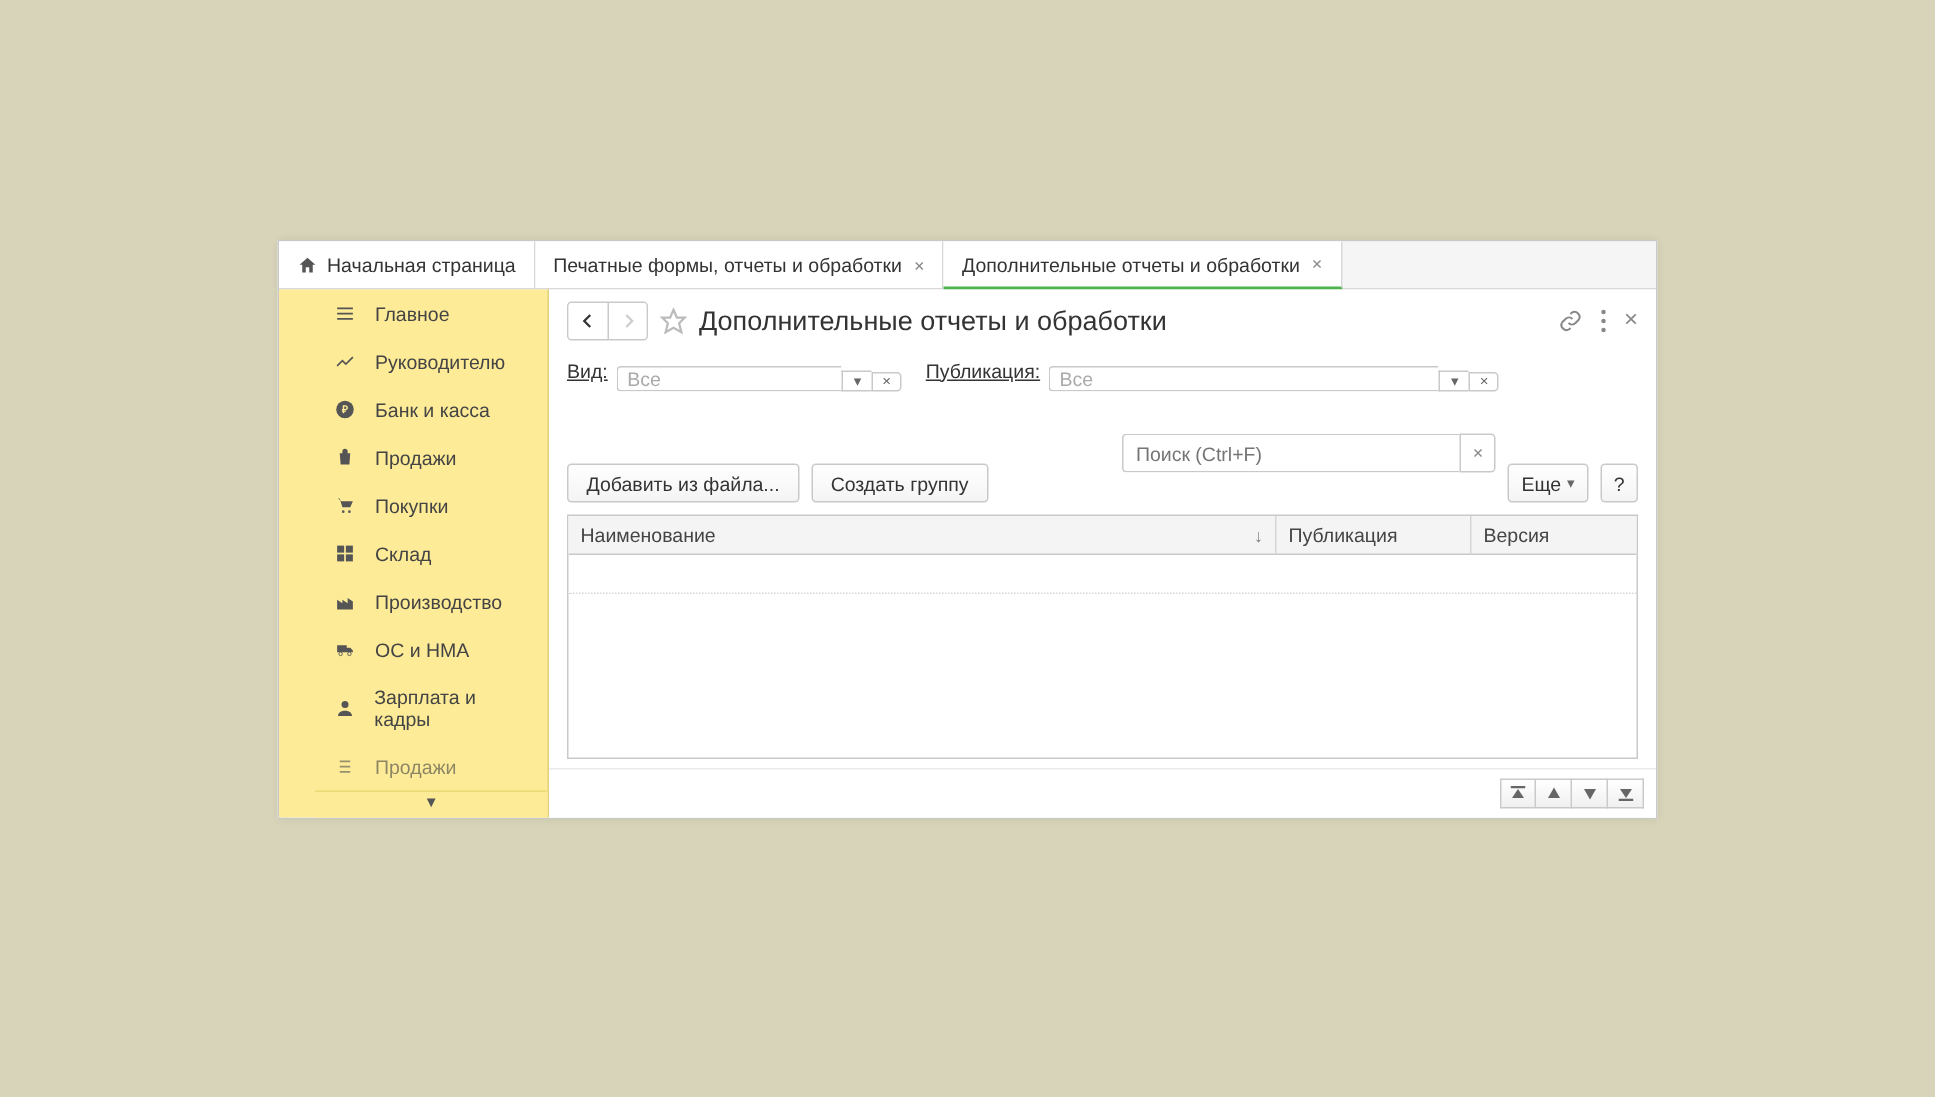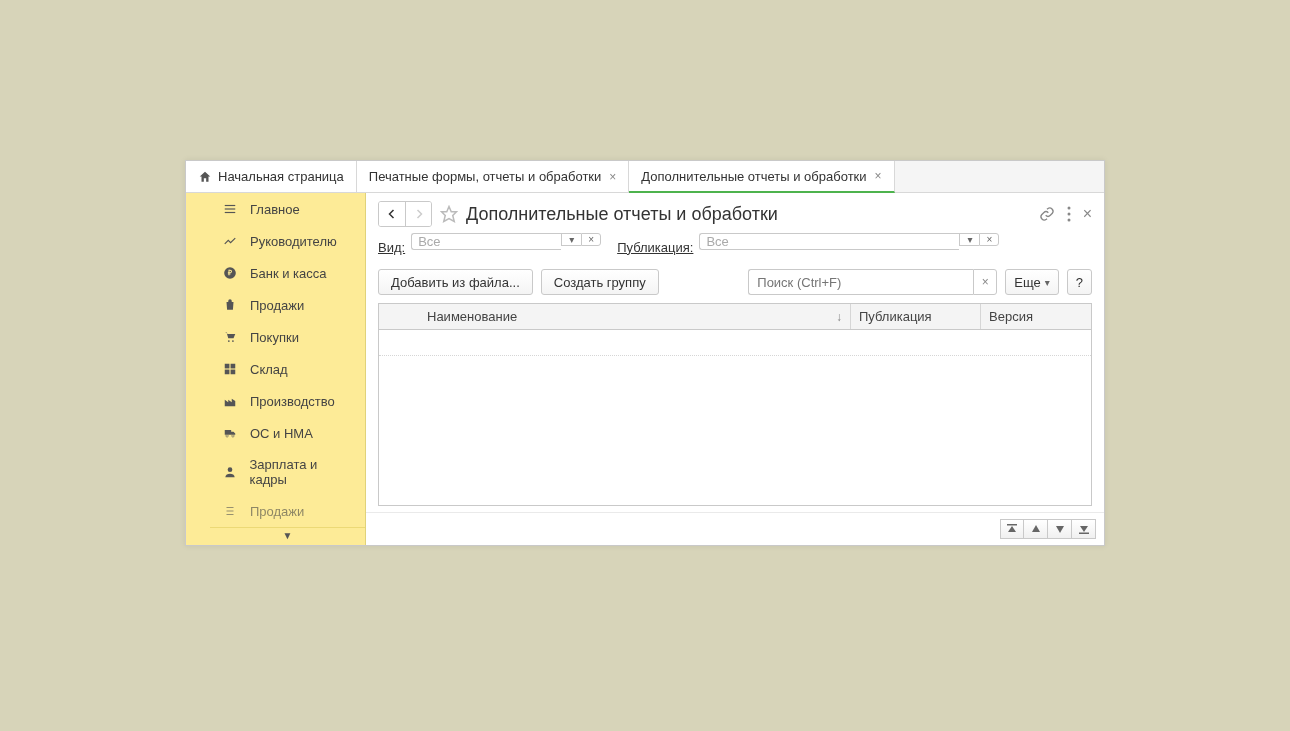--- a/index.html
+++ b/index.html
@@ -154,21 +154,21 @@
   
   .filter-row {
     display: flex;
     align-items: center;
     gap: 6px;
     margin-bottom: 8px;
   }
   .filter-label { color: #333; text-decoration: underline; }
   .combo {
     display: flex;
-    align-items: flex-start;
+    align-items: flex-end;
     height: 28px;
   }
   .combo input {
     border: 1px solid #c9c9c9;
     border-right: none;
     padding: 0 6px;
     font-size: 13px;
     color: #aaa;
     outline: none;
     border-radius: 3px 0 0 3px;
@@ -197,20 +197,21 @@
     height: 26px;
     padding: 0 12px;
     border: 1px solid #c9c9c9;
     border-radius: 3px;
     background: linear-gradient(#fff,#f4f4f4);
     cursor: pointer;
     display: inline-flex;
     align-items: center;
     font-size: 13px;
     color: #333;
+    margin-top: 40px;
   }
   .btn.small { padding: 0 8px; }
   .toolbar-spacer { flex: 1; }
   .search-wrap {
     display: flex;
     align-items: stretch;
     height: 26px;
   }
   .search-wrap input {
     width: 225px;
@@ -252,21 +253,21 @@
   .th {
     padding: 0 8px;
     border-right: 1px solid #d6d6d6;
     color: #444;
     height: 100%;
     display: flex;
     align-items: center;
     gap: 6px;
   }
   .th:last-child { border-right: none; }
-  .th.col-name { flex: 1; justify-content: space-between; margin-left: 40px; }
+  .th.col-name { flex: 1; justify-content: space-between; }
   .th.col-pub { width: 130px; }
   .th.col-ver { width: 110px; }
   .sort-arrow { color: #888; font-size: 12px; }
   .tbody-row {
     height: 26px;
     border-bottom: 1px dotted #d6d6d6;
     margin: 0;
   }
   
   .footer-nav {

